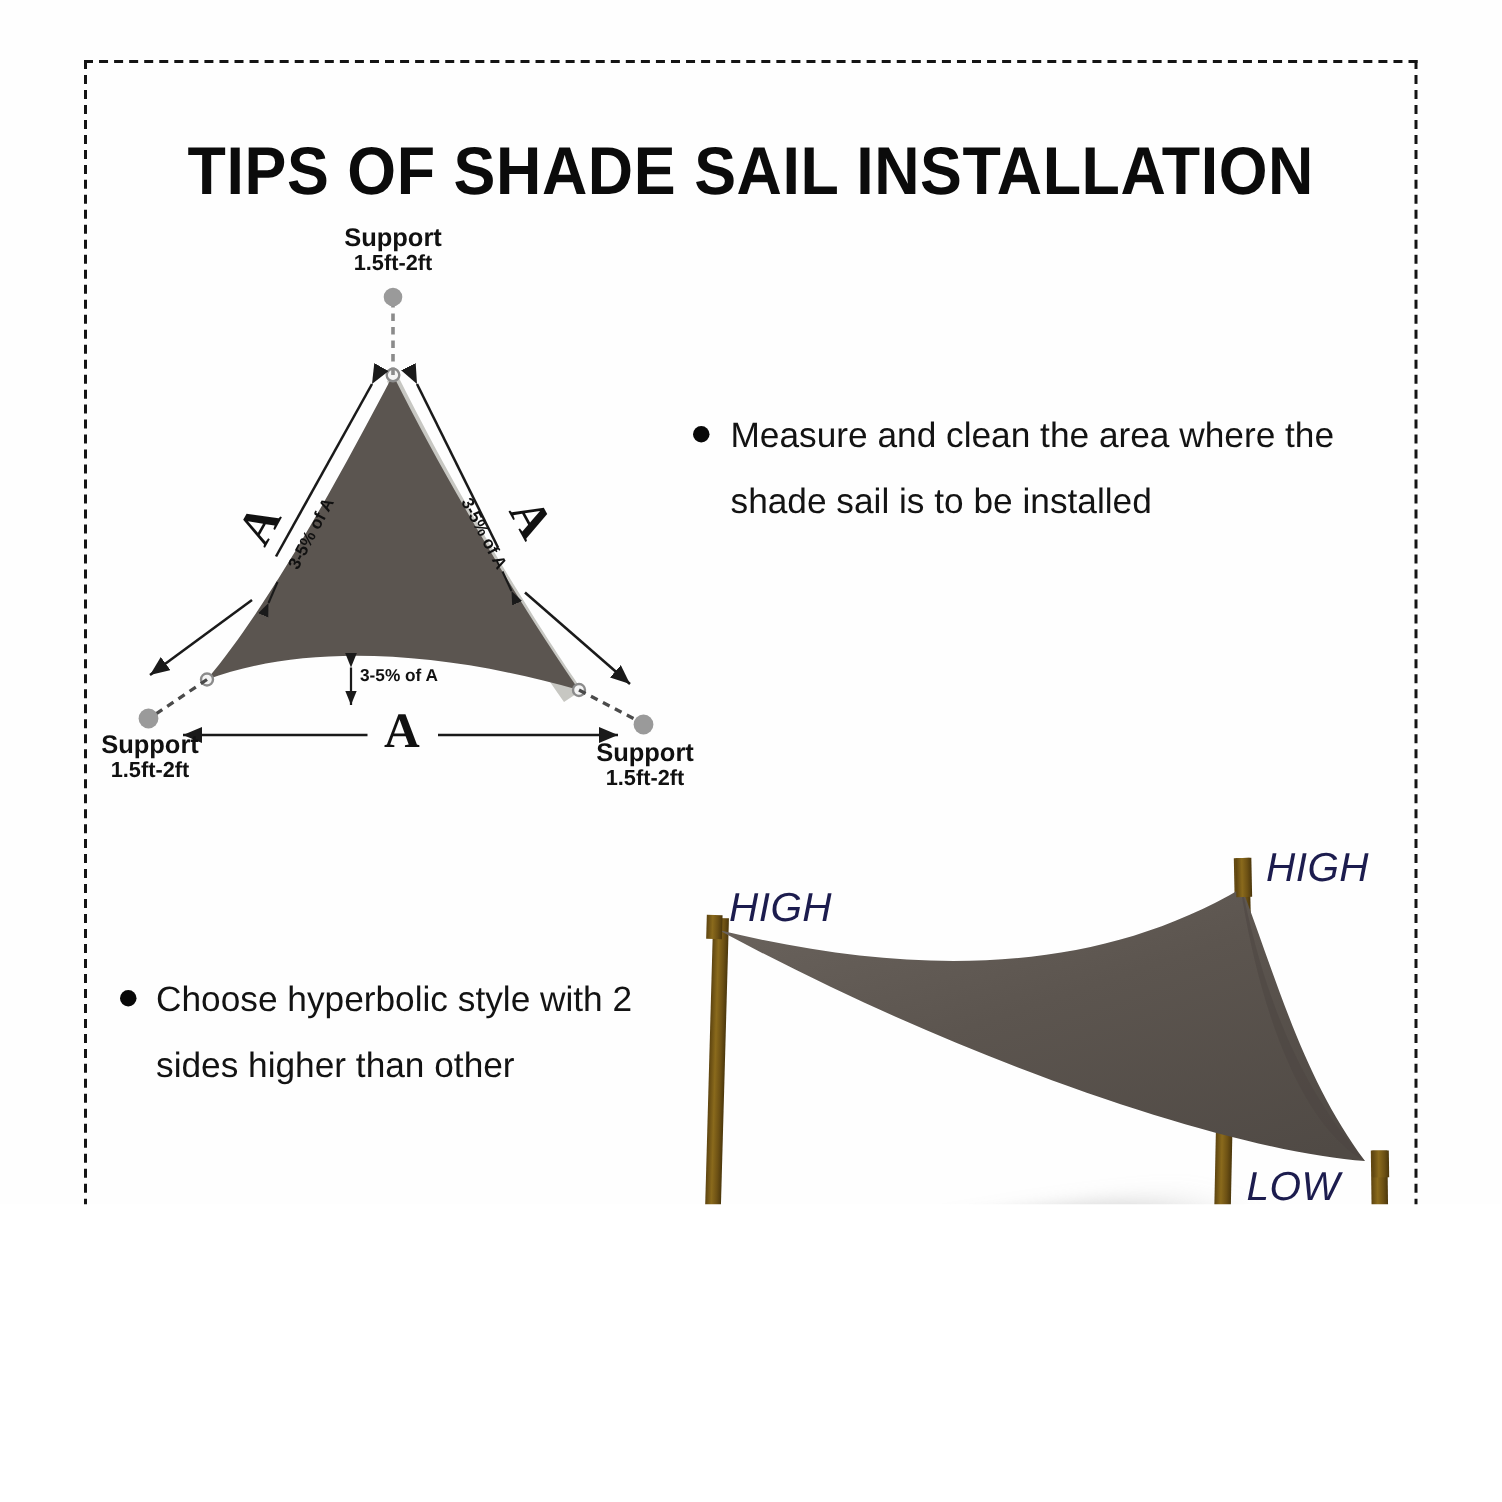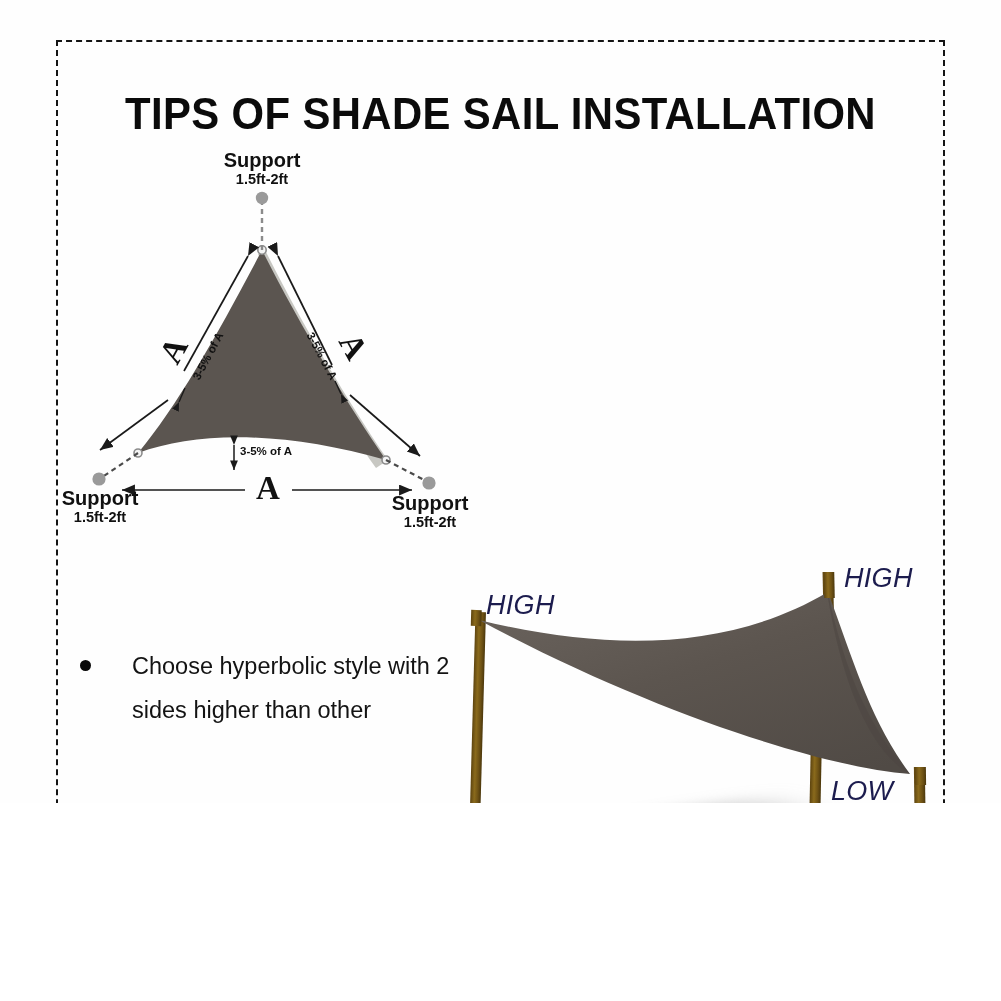--- a/index.html
+++ b/index.html
@@ -58,21 +58,21 @@
     color: #111;
     white-space: nowrap;
   }
   .support-lbl {
     text-align: center;
     line-height: 1.12;
   }
   .support-lbl .s1 {
     display: block;
     font-weight: bold;
-    font-size: 20px;
+    font-size: 17px;
   }
   .support-lbl .s2 {
     display: block;
     font-weight: bold;
     font-size: 14.5px;
   }
   .big-a {
     font-weight: bold;
     font-size: 33px;
     font-family: "Liberation Serif", serif;
@@ -110,21 +110,21 @@
   }
   #bullets-top .bullet-row { margin-bottom: 2px; }
   #bullets-top .dot { margin: 16px 14px 0 0; }
   #bullets-bottom {
     left: 80px;
     top: 644px;
     width: 370px;
     font-size: 23.5px;
     line-height: 44px;
   }
-  #bullets-bottom .bullet-row { margin-bottom: 2px; gap: 28px; }
+  #bullets-bottom .bullet-row { margin-bottom: 2px; }
   #bullets-bottom .dot { margin: 16px 13px 0 0; }
   
   #scene {
     position: absolute;
     left: 440px;
     top: 552px;
     width: 505px;
     height: 378px;
     font-style: italic;
   }
@@ -214,20 +214,24 @@
     <div class="lbl pct" style="left:122px; top:200px; transform:rotate(-62deg);">3-5% of A</div>
 
     <div class="lbl big-a" style="left:281px; top:178px; transform:rotate(61deg);">A</div>
     <div class="lbl pct" style="left:236px; top:200px; transform:rotate(62deg);">3-5% of A</div>
 
     <div class="lbl big-a" style="left:196px; top:320px;">A</div>
     <div class="lbl pct" style="left:180px; top:295px;">3-5% of A</div>
   </div>
 
   <div class="bullets" id="bullets-top">
+    <div class="bullet-row">
+      <span class="dot"></span>
+      <span class="btext">Measure and clean the area where the shade sail is to be installed</span>
+    </div>
   </div>
 
   <div class="bullets" id="bullets-bottom">
     <div class="bullet-row">
       <span class="dot"></span>
       <span class="btext">Choose hyperbolic style with 2 sides higher than other</span>
     </div>
   </div>
 
   <div id="scene">

